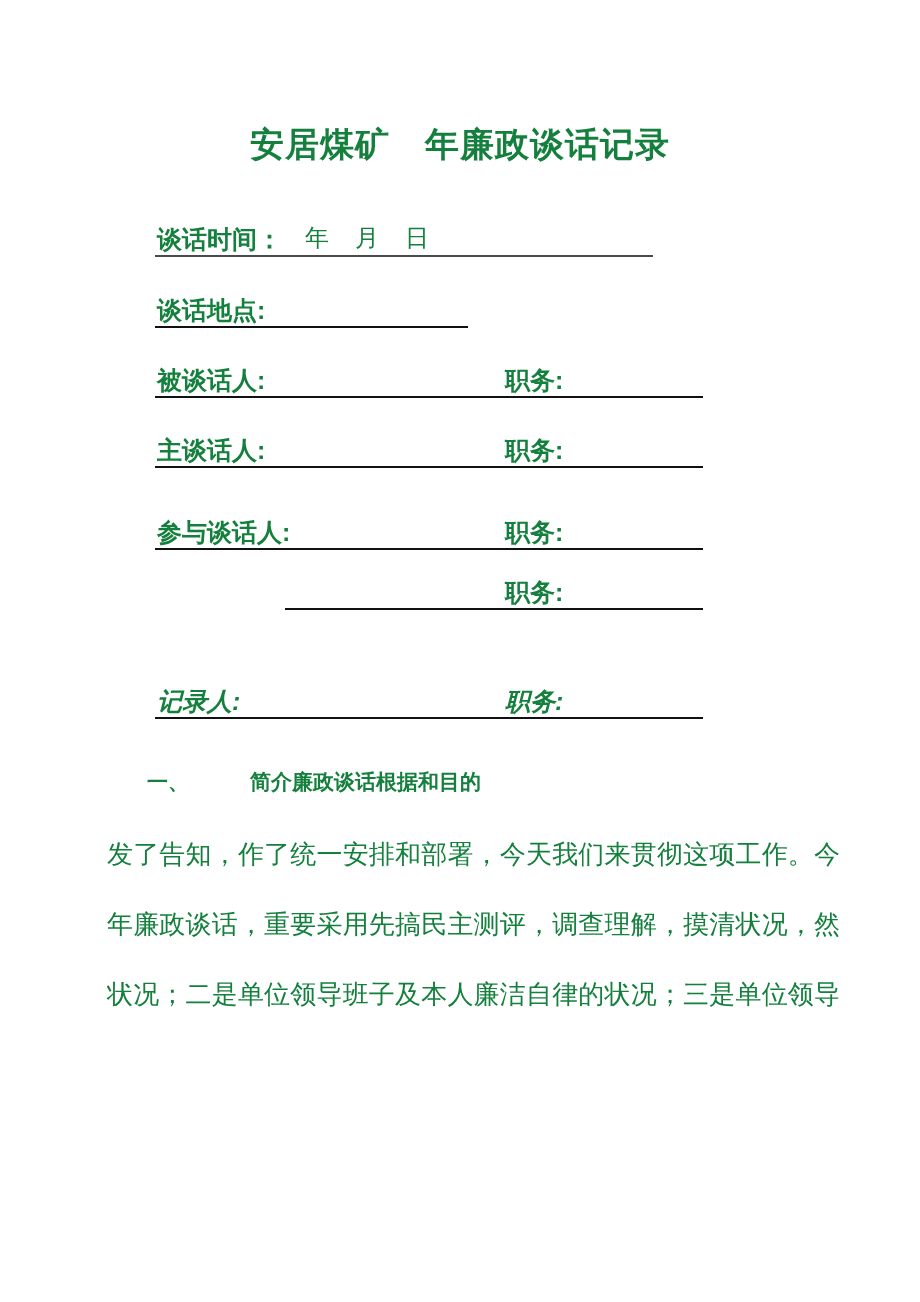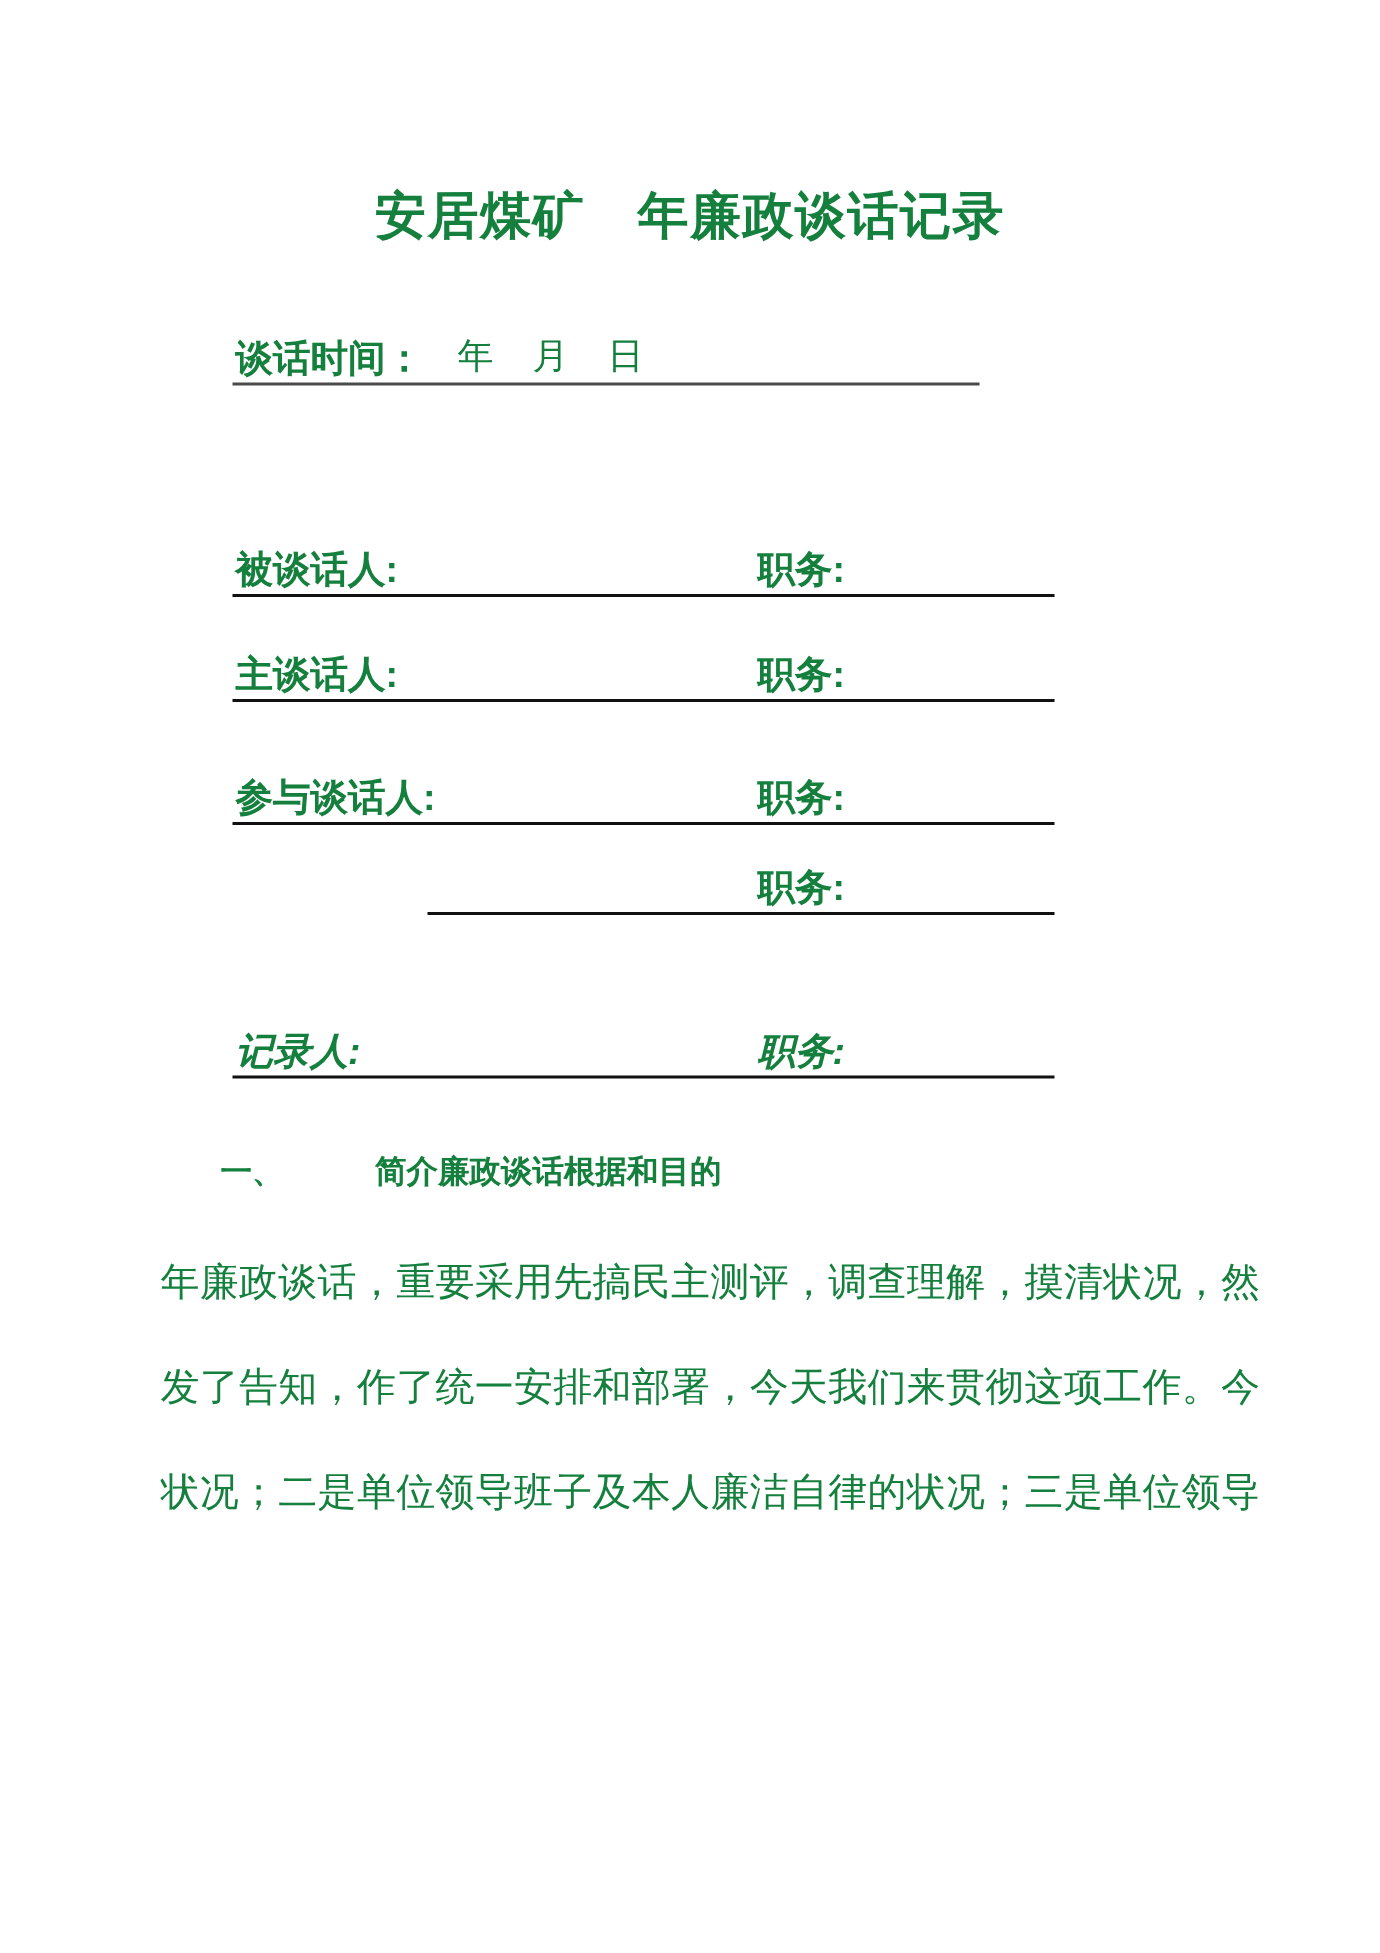--- a/index.html
+++ b/index.html
@@ -32,20 +32,24 @@
   <div class="title">安居煤矿　年廉政谈话记录</div>
 
   <div class="row" style="top:219px;">
     <div class="fill-line gray" style="left:155px;width:498px;"></div>
     <span class="lbl" style="left:157px;">谈话时间：</span>
     <span class="plain" style="left:305px;">年</span>
     <span class="plain" style="left:355px;">月</span>
     <span class="plain" style="left:405px;">日</span>
   </div>
 
+  <div class="row" style="top:290px;">
+    <div class="fill-line" style="left:155px;width:313px;"></div>
+    <span class="lbl" style="left:157px;">谈话地点:</span>
+  </div>
 
   <div class="row" style="top:360px;">
     <div class="fill-line" style="left:155px;width:548px;"></div>
     <span class="lbl" style="left:157px;">被谈话人:</span>
     <span class="lbl" style="left:505px;">职务:</span>
   </div>
 
   <div class="row" style="top:430px;">
     <div class="fill-line" style="left:155px;width:548px;"></div>
     <span class="lbl" style="left:157px;">主谈话人:</span>
@@ -67,18 +71,18 @@
     <div class="fill-line" style="left:155px;width:548px;"></div>
     <span class="lbl" style="left:157px;">记录人:</span>
     <span class="lbl" style="left:505px;">职务:</span>
   </div>
 
   <div class="heading">
     <span class="num">一、</span><span>简介廉政谈话根据和目的</span>
   </div>
 
   <div class="para">
+    <div class="pline">发了告知，作了统一安排和部署，今天我们来贯彻这项工作。今</div>
     <div class="pline">年廉政谈话，重要采用先搞民主测评，调查理解，摸清状况，然</div>
-    <div class="pline">发了告知，作了统一安排和部署，今天我们来贯彻这项工作。今</div>
     <div class="pline">状况；二是单位领导班子及本人廉洁自律的状况；三是单位领导</div>
   </div>
 
 </div>
 
 </body></html>

